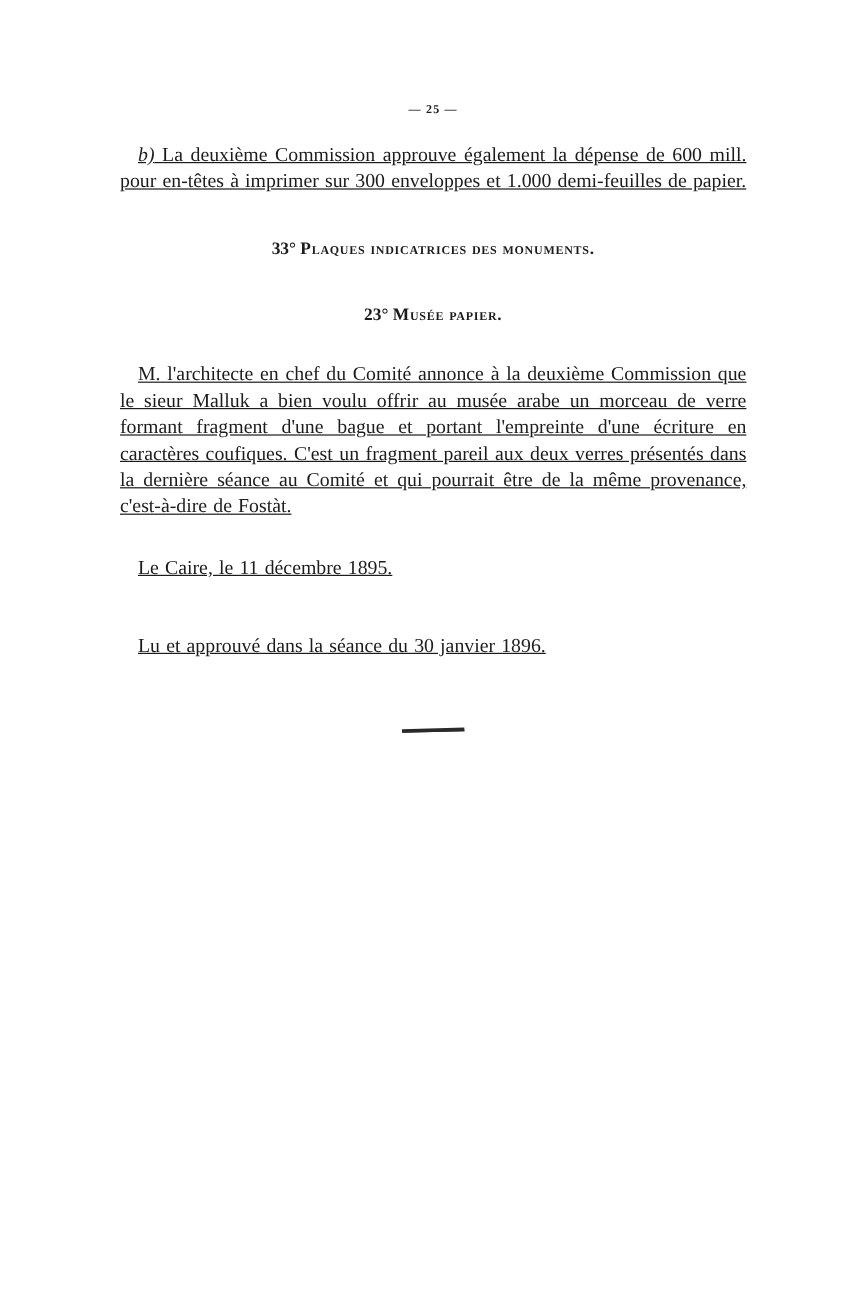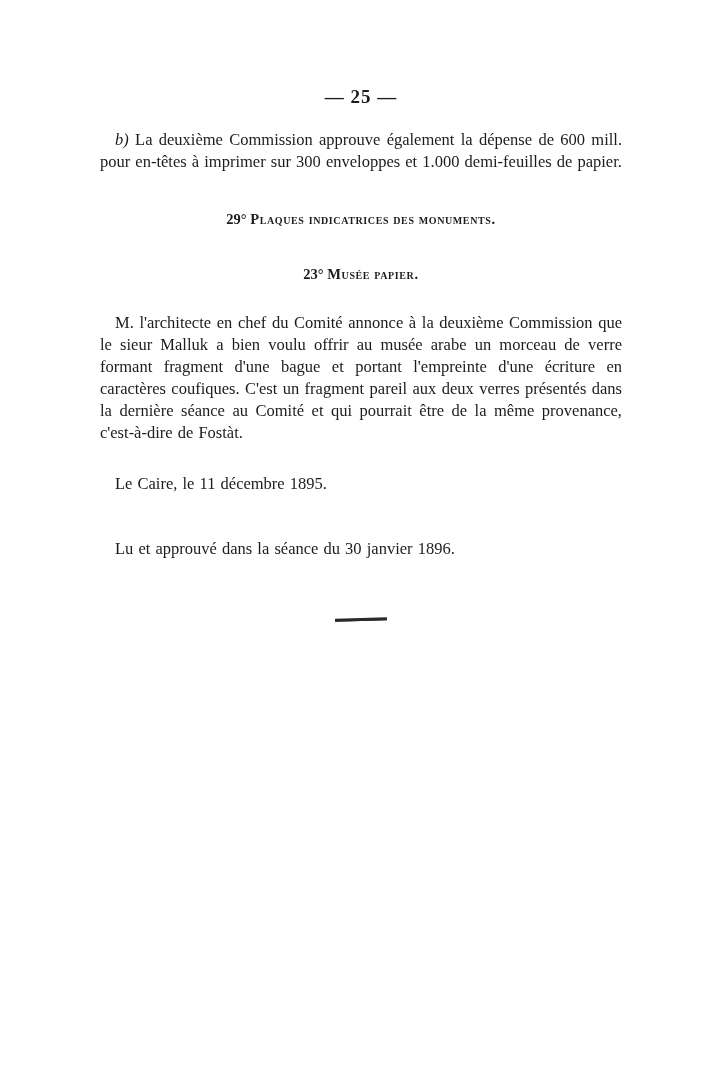--- a/index.html
+++ b/index.html
@@ -16,30 +16,31 @@
     overflow: hidden;
   }
   .page {
     box-sizing: border-box;
     width: 720px;
     padding: 86px 98px 0 100px;
   }
   .page-number {
     text-align: center;
     font-weight: bold;
-    font-size: 19px;
+    font-size: 10px;
     letter-spacing: 1px;
     margin: 0 0 21px 0;
   }
   p.body-para {
     font-size: 16.5px;
     line-height: 22px;
     text-align: justify;
     margin: 0;
     word-spacing: 1px;
+    text-decoration: underline;
   }
   .indent { text-indent: 15px; }
   .section-heading {
     text-align: center;
     font-size: 14.5px;
     line-height: 18px;
     margin: 37px 0 29px 0;
     font-weight: bold;
   }
   .smallcaps {
@@ -76,21 +77,21 @@
 </style>
 </head>
 <body>
 
 <div class="page">
 
   <div class="page-number">— 25 —</div>
 
   <p class="body-para indent"><span class="italic">b)</span> <span>La deuxième Commission approuve également la dépense de 600 mill. pour en-têtes à imprimer sur 300 enveloppes et 1.000 demi-feuilles de papier.</span></p>
 
-  <div class="section-heading"><span>29°</span> <span class="smallcaps">Plaques indicatrices des monuments.</span></div>
+  <div class="section-heading"><span>33°</span> <span class="smallcaps">Plaques indicatrices des monuments.</span></div>
 
 
   <div class="section-heading"><span>23°</span> <span class="smallcaps">Musée papier.</span></div>
 
   <p class="body-para indent">M. l'architecte en chef du Comité annonce à la deuxième Commission que le sieur Malluk a bien voulu offrir au musée arabe un morceau de verre formant fragment d'une bague et portant l'empreinte d'une écriture en caractères coufiques. C'est un fragment pareil aux deux verres présentés dans la dernière séance au Comité et qui pourrait être de la même provenance, c'est-à-dire de Fostàt.</p>
 
 
   <p class="body-para dateline">Le Caire, le 11 décembre 1895.</p>
 
 

